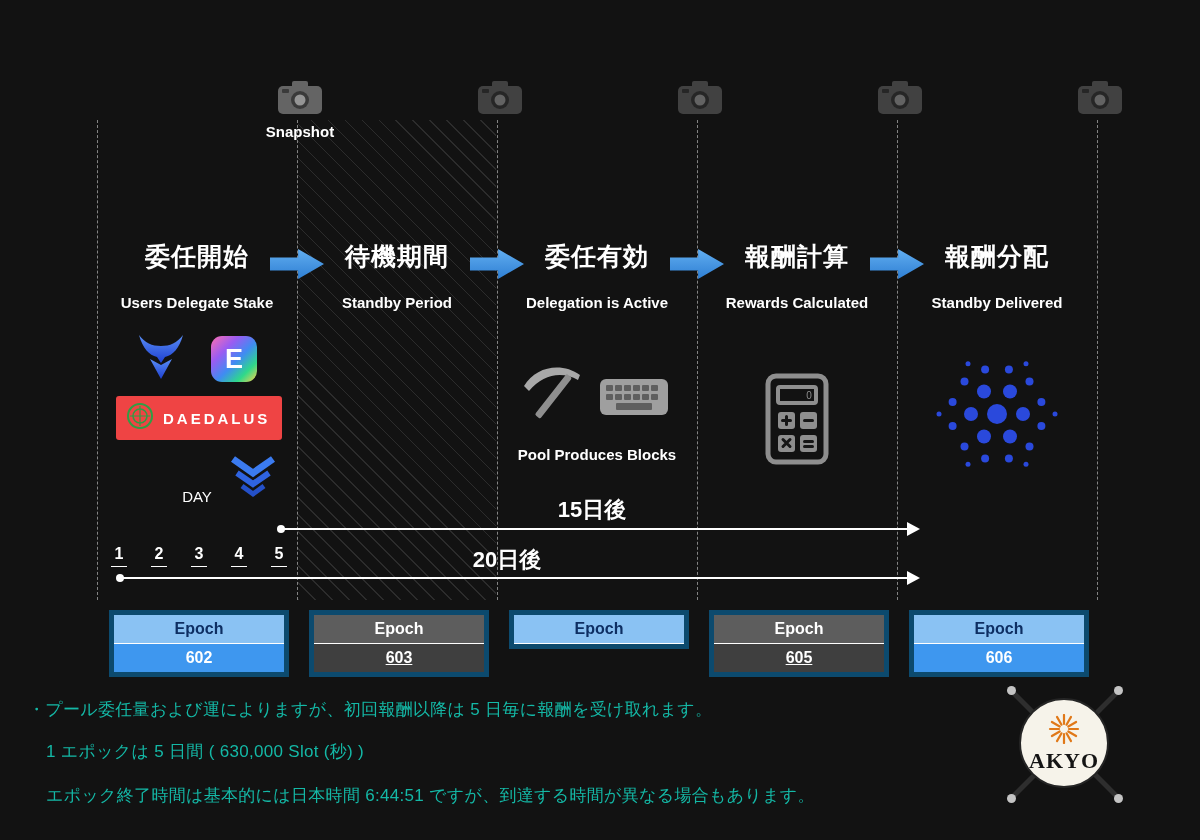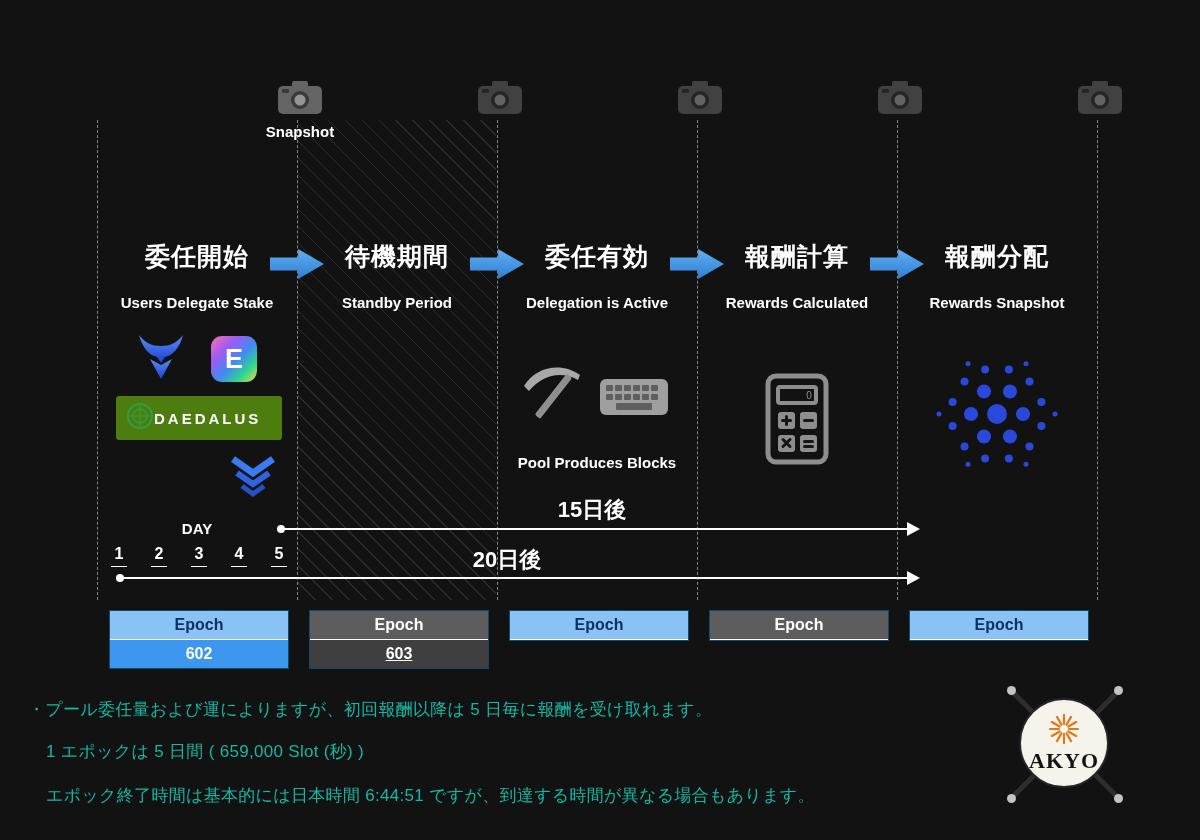--- a/index.html
+++ b/index.html
@@ -25,39 +25,39 @@
     background:linear-gradient(180deg,#62aef0,#2e7fd4);
     clip-path:polygon(0% 28%,52% 28%,52% 0%,100% 50%,52% 100%,52% 72%,0% 72%);
   }
   .wallet-e{
     left:211px;top:336px;width:46px;height:46px;border-radius:11px;
     background:linear-gradient(135deg,#ff6fb1 0%,#9a5cf2 30%,#3f8cf2 55%,#2fd98a 78%,#ffd24a 100%);
     display:flex;align-items:center;justify-content:center;
     font-size:27px;font-weight:800;color:#fff;
   }
   .daedalus{
-    left:116px;top:396px;width:166px;height:44px;background:#4d7c0f;
-    display:flex;align-items:center;padding-left:10px;box-sizing:border-box;
+    left:116px;top:396px;width:166px;height:44px;background:#ef4444;
+    display:flex;align-items:center;gap:9px;padding-left:10px;box-sizing:border-box;
     border-radius:3px;
   }
   .daedalus-text{color:#fff;font-size:15px;font-weight:700;letter-spacing:3px;}
-  .day-label{left:97px;top:520px;width:200px;text-align:center;font-size:15px;font-weight:700;}
+  .day-label{left:97px;top:488px;width:200px;text-align:center;font-size:15px;font-weight:400;}
   .day-num{
     top:545px;width:16px;text-align:center;font-size:16px;font-weight:600;
     border-bottom:1.5px solid #fff;padding-bottom:3px;
   }
-  .pool-caption{left:497px;top:446px;width:200px;text-align:center;font-size:15px;font-weight:700;margin-top:8px;}
+  .pool-caption{left:497px;top:446px;width:200px;text-align:center;font-size:15px;font-weight:700;}
   .tl-label{font-size:22px;font-weight:800;text-align:center;}
   .tl-line{height:2px;background:#fff;}
   .tl-line::after{
     content:'';position:absolute;right:-2px;top:-6px;width:0;height:0;
     border-left:13px solid #fff;border-top:7px solid transparent;border-bottom:7px solid transparent;
   }
   .tl-dot{width:8px;height:8px;border-radius:50%;background:#fff;}
-  .epoch{top:610px;width:180px;border:1px solid #0c4a6e;box-sizing:border-box;}
+  .epoch{top:610px;width:180px;border:5px solid #0c4a6e;box-sizing:border-box;}
   .epoch-hdr{height:28px;line-height:28px;text-align:center;font-size:16px;font-weight:700;border-bottom:1.5px solid #fff;}
   .epoch-bdy{height:28px;line-height:28px;text-align:center;font-size:16px;font-weight:700;color:#fff;}
   .epoch.blue .epoch-hdr{background:#8ac2f3;color:#0e2f63;}
   .epoch.blue .epoch-bdy{background:#3e97ef;}
   .epoch.gray .epoch-hdr{background:#5d5d5d;color:#fff;}
   .epoch.gray .epoch-bdy{background:#3f3f3f;text-decoration:underline;}
   .note{font-size:17px;color:#14b8a6;letter-spacing:.3px;}
   .akyo{left:1010px;top:690px;width:110px;height:110px;}
   .stick{position:absolute;width:152px;height:5px;background:#2e2e2e;border-radius:3px;left:-21px;top:52px;}
   .stick.s1{transform:rotate(45deg);}
@@ -141,21 +141,21 @@
 
   <div class="abs flow-arrow" style="left:270px"></div>
   <div class="abs flow-arrow" style="left:470px"></div>
   <div class="abs flow-arrow" style="left:670px"></div>
   <div class="abs flow-arrow" style="left:870px"></div>
 
   <div class="abs stage-sub" style="left:97px">Users Delegate Stake</div>
   <div class="abs stage-sub" style="left:297px">Standby Period</div>
   <div class="abs stage-sub" style="left:497px">Delegation is Active</div>
   <div class="abs stage-sub" style="left:697px">Rewards Calculated</div>
-  <div class="abs stage-sub" style="left:897px">Rewards Snapshot</div>
+  <div class="abs stage-sub" style="left:897px">Standby Delivered</div>
 
   <div class="abs" style="left:137px;top:333px;width:48px;height:48px">
     <svg width="48" height="48" viewBox="0 0 48 48">
       <defs>
           <linearGradient id="bullg" x1="0" y1="0" x2="0" y2="1">
             <stop offset="0" stop-color="#5a8ef5"></stop>
             <stop offset="1" stop-color="#1d3fd0"></stop>
           </linearGradient>
         </defs>
       <path fill="url(#bullg)" d="M2 2 C6 16 12 22 20 24 L24 30 L28 24 C36 22 42 16 46 2 C40 10 33 13 24 13 C15 13 8 10 2 2 Z"></path>
@@ -282,27 +282,29 @@
   </div>
   <div class="abs epoch gray" style="left:309px">
     <div class="epoch-hdr">Epoch</div>
     <div class="epoch-bdy">603</div>
   </div>
   <div class="abs epoch blue" style="left:509px">
     <div class="epoch-hdr">Epoch</div>
   </div>
   <div class="abs epoch gray" style="left:709px">
     <div class="epoch-hdr">Epoch</div>
+    <div class="epoch-bdy">605</div>
   </div>
   <div class="abs epoch blue" style="left:909px">
     <div class="epoch-hdr">Epoch</div>
+    <div class="epoch-bdy">606</div>
   </div>
 
   <div class="abs note" style="left:28px;top:698px">・プール委任量および運によりますが、初回報酬以降は 5 日毎に報酬を受け取れます。</div>
-  <div class="abs note" style="left:46px;top:740px">1 エポックは 5 日間 ( 659,000 Slot (秒) )</div>
+  <div class="abs note" style="left:46px;top:740px">1 エポックは 5 日間 ( 630,000 Slot (秒) )</div>
   <div class="abs note" style="left:46px;top:784px">エポック終了時間は基本的には日本時間 6:44:51 ですが、到達する時間が異なる場合もあります。</div>
 
   <div class="abs akyo">
     <div class="stick s1"></div>
     <div class="stick s2"></div>
     <div class="stick-tip" style="left:-3px;top:-4px"></div>
     <div class="stick-tip" style="left:104px;top:104px"></div>
     <div class="stick-tip" style="left:-3px;top:104px"></div>
     <div class="stick-tip" style="left:104px;top:-4px"></div>
     <div class="akyo-circle">

